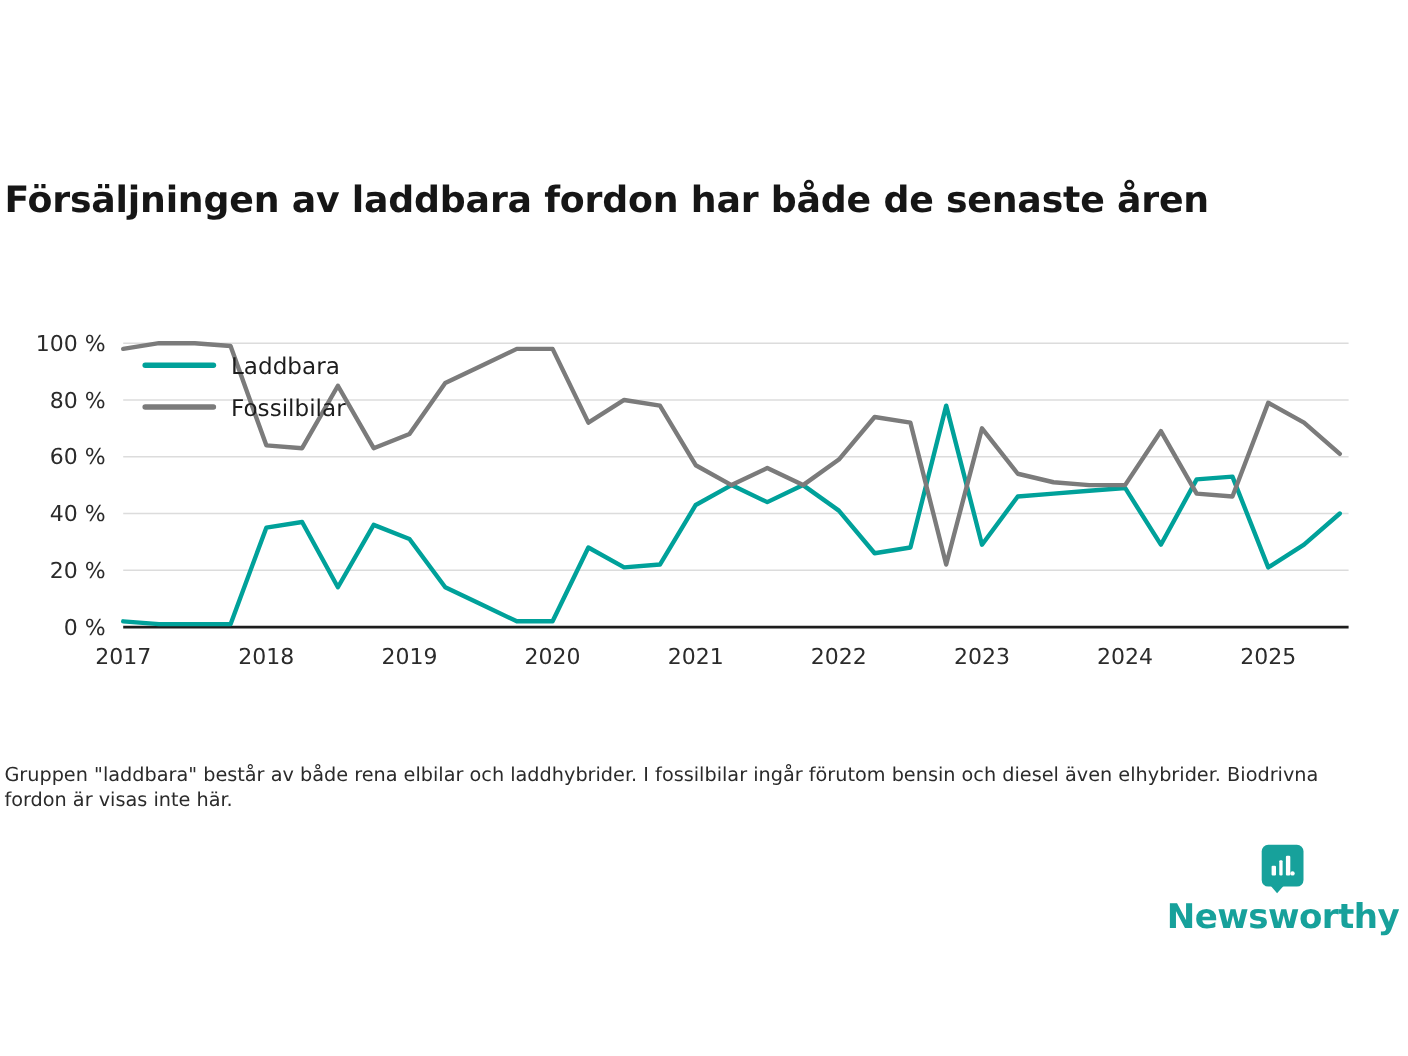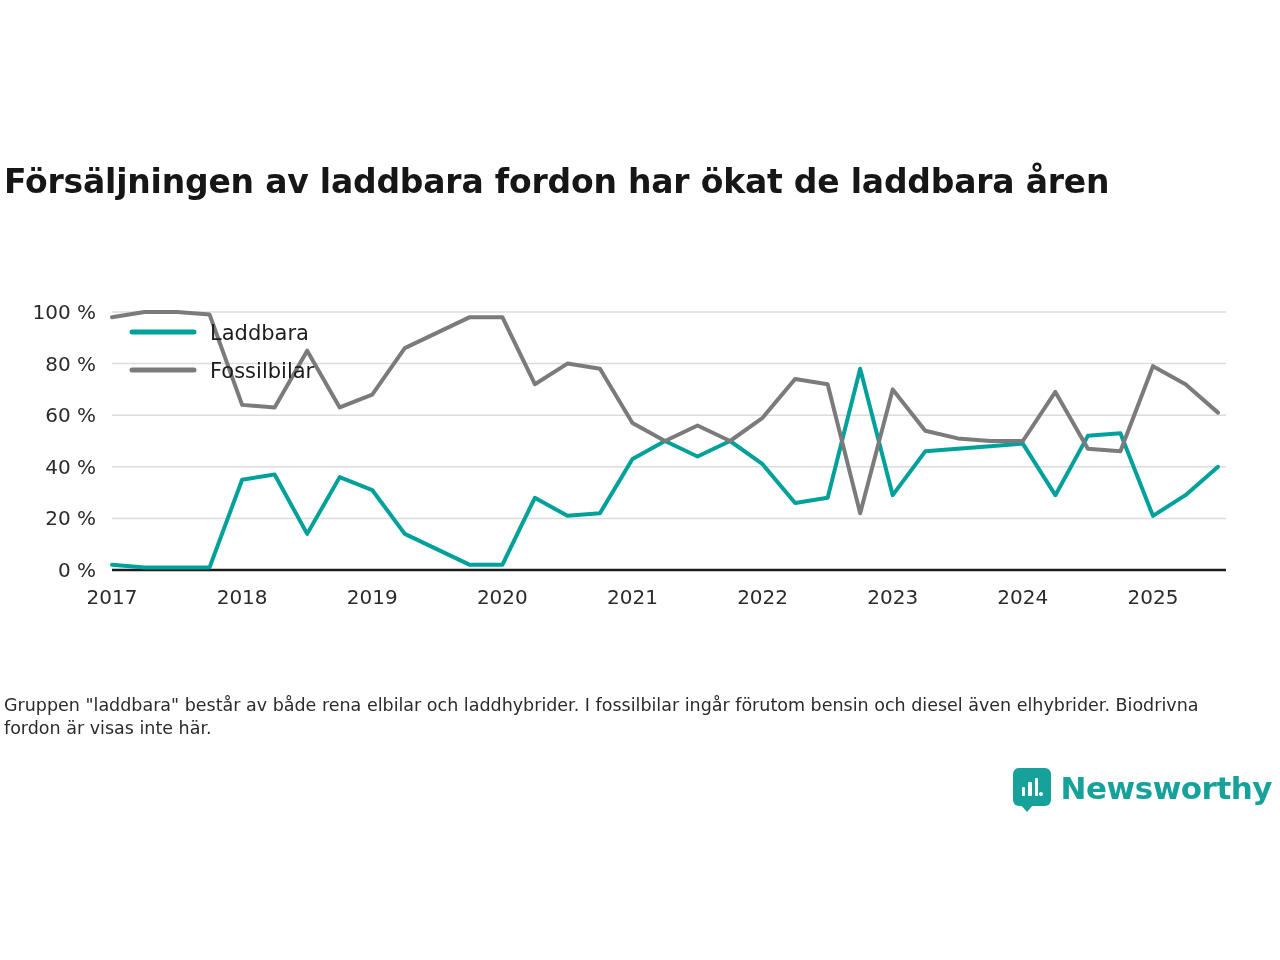--- a/index.html
+++ b/index.html
@@ -57,22 +57,23 @@
     width: 1220px;
     font-size: 17.5px;
     line-height: 1.35;
     color: #2b2b2b;
   }
   .logo {
     position: absolute;
     right: 8px;
     top: 768px;
     display: flex;
-    align-items: flex-end;
+    align-items: center;
     gap: 10px;
+    flex-direction: column;
   }
   .logo-mark {
     width: 38px;
     height: 38px;
     background: #17a19b;
     border-radius: 6px;
     position: relative;
   }
   .logo-mark::after {
     content: "";
@@ -127,21 +128,21 @@
     font-family: "DejaVu Sans", sans-serif;
     font-size: 21px;
     fill: #1d1d1d;
   }
 </style>
 </head>
 <body>
 
 <div class="page">
 
-  <h1 class="title">Försäljningen av laddbara fordon har ökat de laddbara åren</h1>
+  <h1 class="title">Försäljningen av laddbara fordon har både de senaste åren</h1>
 
   <div class="chart-area">
     <svg class="chart-svg" id="chart-svg" width="1264" height="330" viewBox="0 0 1264 330">
         <line x1="108" x2="1222" y1="274" y2="274" stroke="#1d1d1d" stroke-width="2.5"></line>
         <text x="92" y="281" text-anchor="end" class="axis-label">0 %</text>
         <line x1="108" x2="1222" y1="222.4" y2="222.4" stroke="#dcdcdc" stroke-width="1.5"></line>
         <text x="92" y="229.4" text-anchor="end" class="axis-label">20 %</text>
         <line x1="108" x2="1222" y1="170.8" y2="170.8" stroke="#dcdcdc" stroke-width="1.5"></line>
         <text x="92" y="177.8" text-anchor="end" class="axis-label">40 %</text>
         <line x1="108" x2="1222" y1="119.20000000000002" y2="119.20000000000002" stroke="#dcdcdc" stroke-width="1.5"></line>

